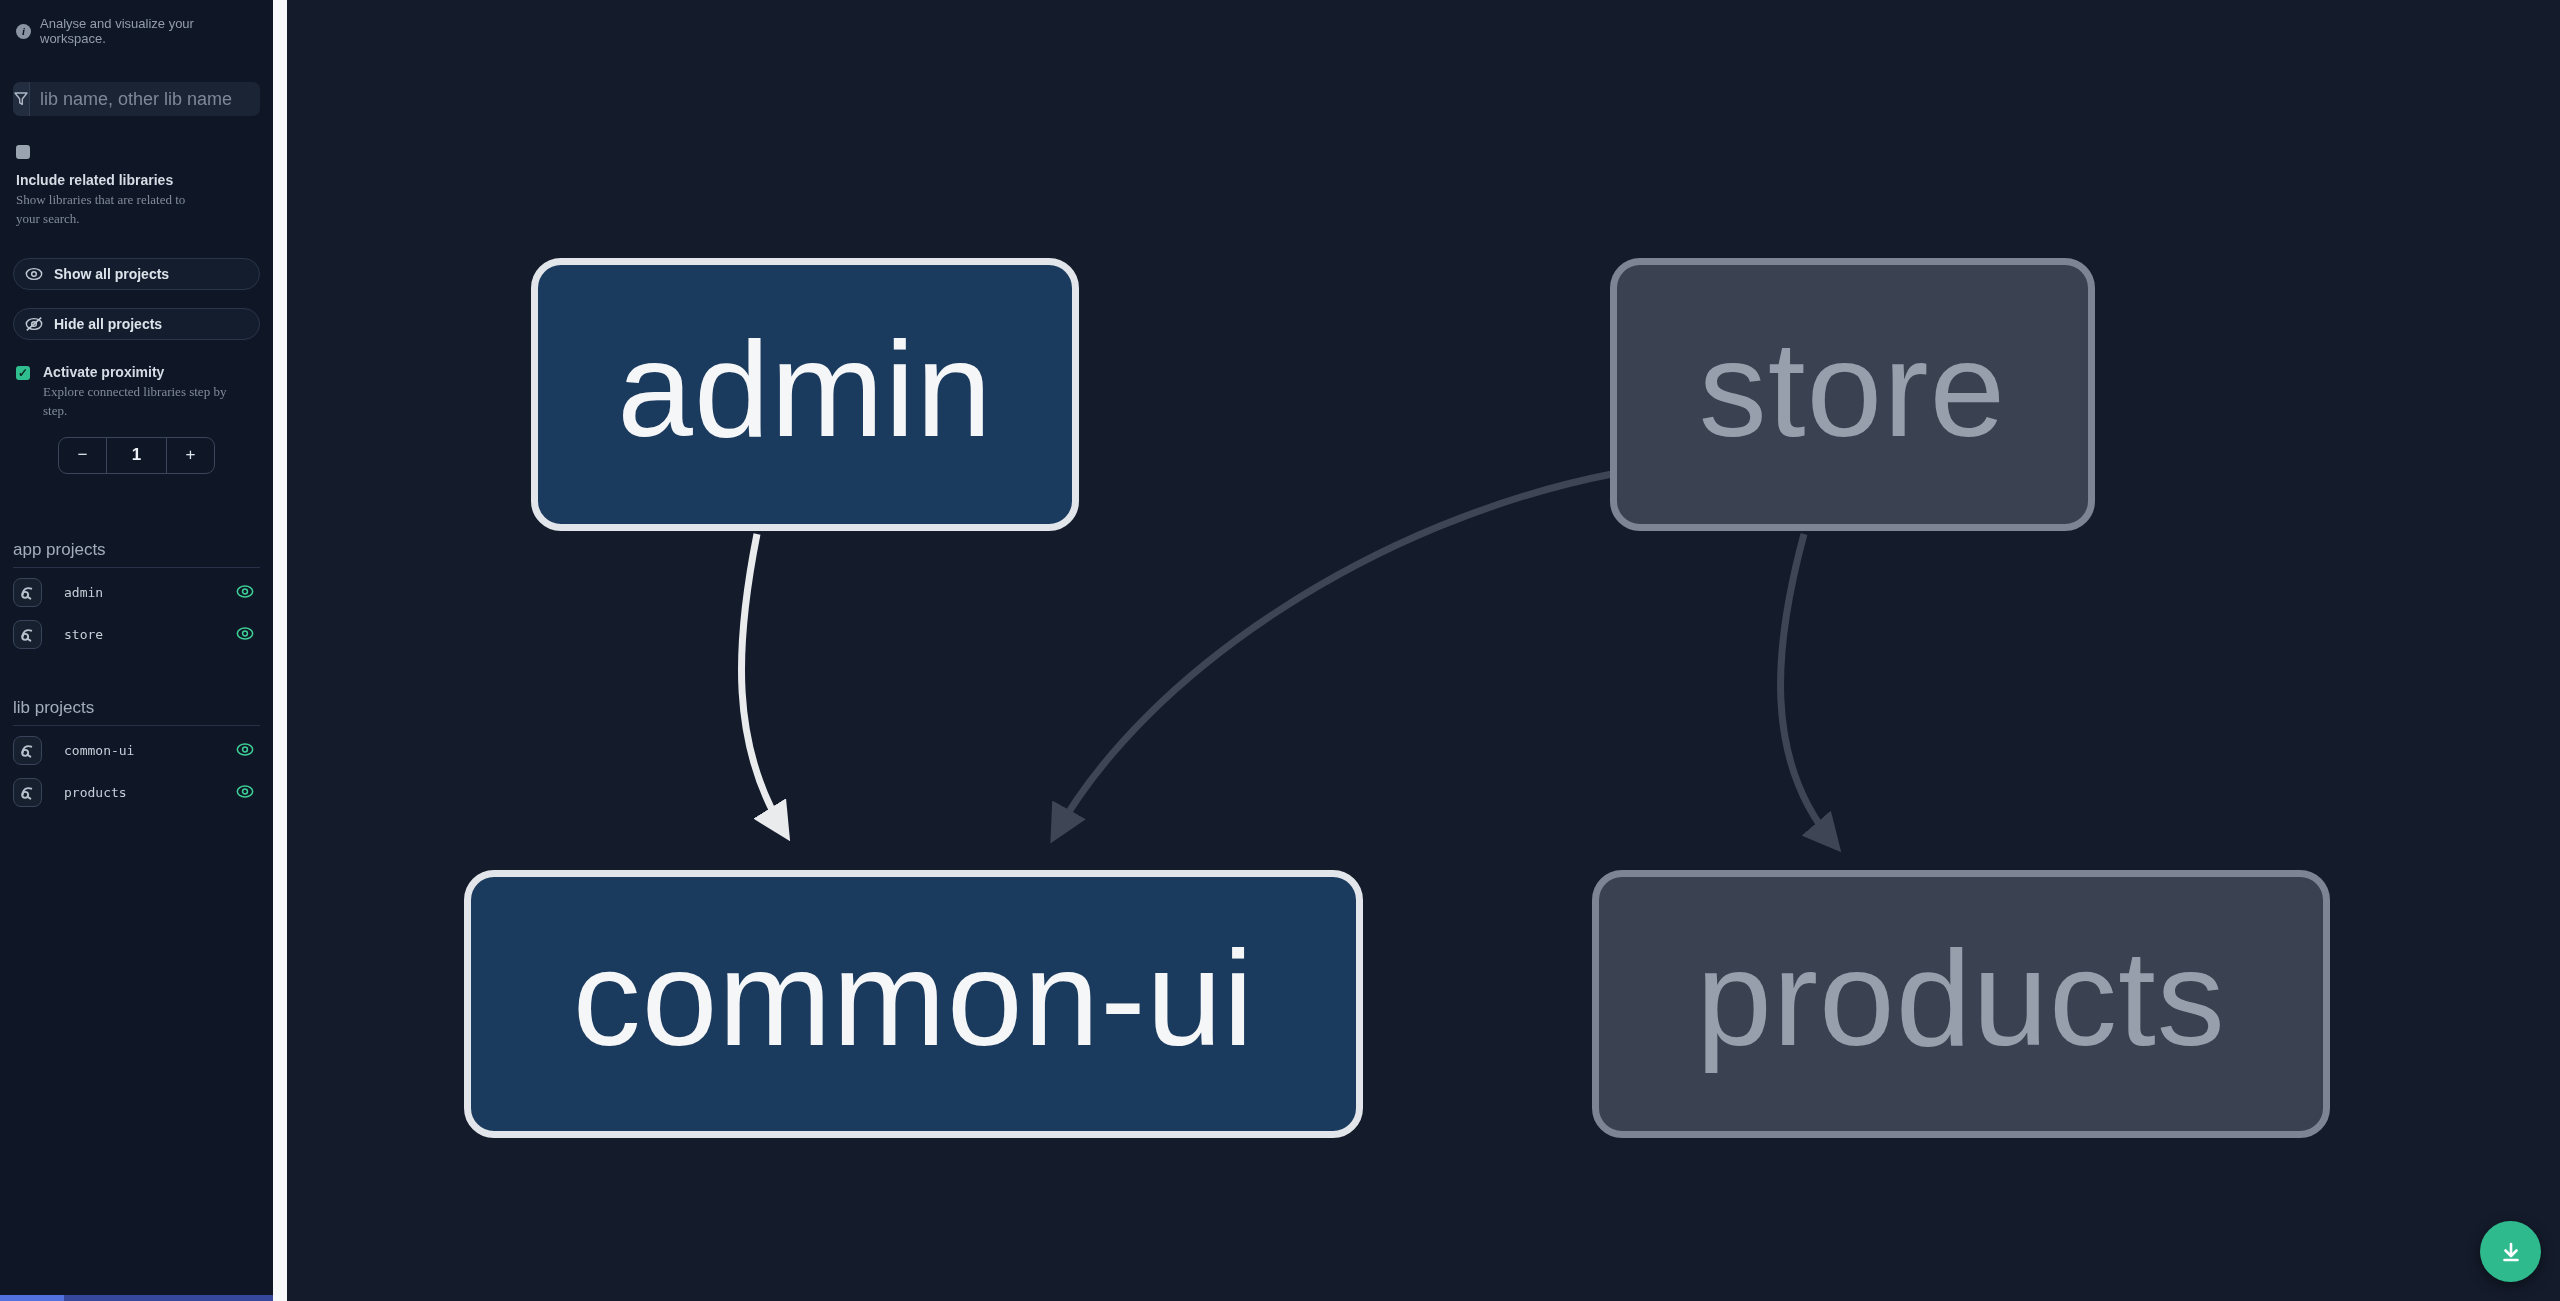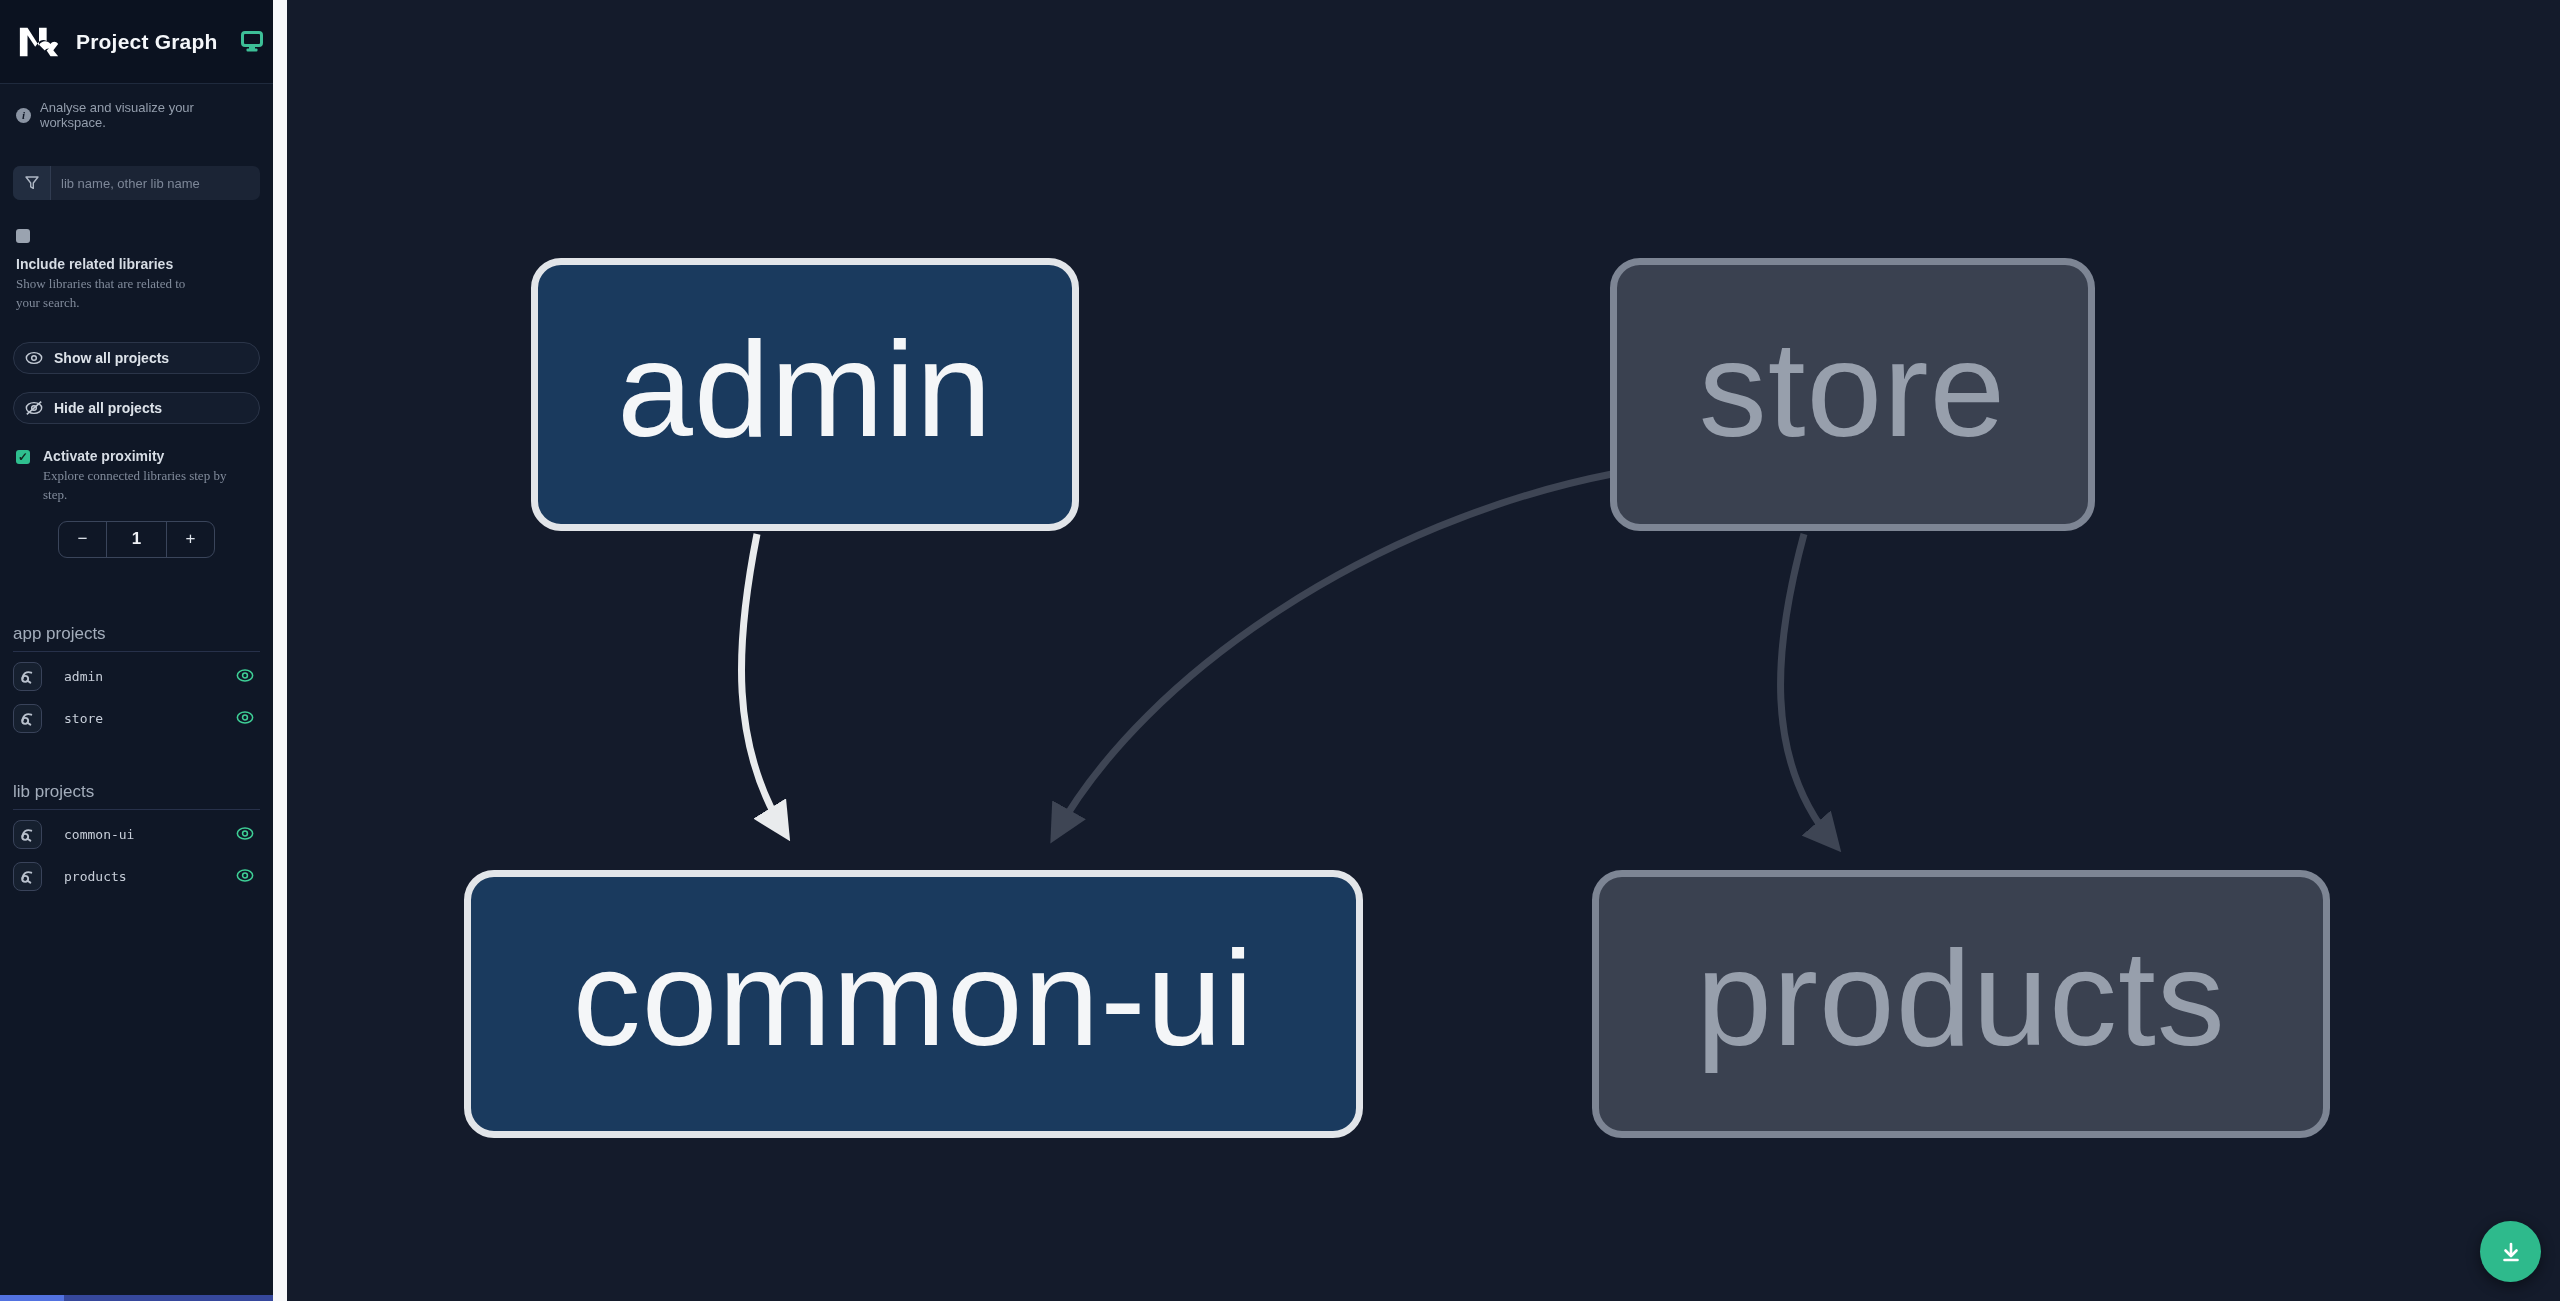--- a/index.html
+++ b/index.html
@@ -11,21 +11,21 @@
   .sb-header { height:84px; background:#0b1220; border-bottom:1px solid #1f2a3d; display:flex; align-items:center; padding:0 16px; gap:14px; }
   .sb-title { color:#f4f6f9; font-size:21px; font-weight:700; letter-spacing:.2px; flex:0 0 auto; }
   .logo { width:46px; height:44px; display:flex; align-items:center; justify-content:center; }
   .monitor { margin-left:10px; display:flex; align-items:center; }
 
   .tagline { display:flex; align-items:center; gap:9px; padding:0 16px; margin-top:16px; color:#939dac; font-size:13px; }
   .info-dot { width:15px; height:15px; border-radius:50%; background:#8a94a3; color:#0f1726; font-size:11px; font-weight:700; display:flex; align-items:center; justify-content:center; font-family:"Liberation Serif", serif; font-style:italic; flex:0 0 auto; }
 
   .search { margin:36px 13px 0 13px; height:34px; background:#1b2435; border-radius:7px; display:flex; align-items:stretch; overflow:hidden; }
   .search-icon-cell { width:38px; display:flex; align-items:center; justify-content:center; background:#222d40; border-right:1px solid #313c51; }
-  .search input { flex:1; background:transparent; border:none; outline:none; color:#dde2ea; font-size:13px; padding:0 10px; font-family:"Liberation Sans", sans-serif; }
+  .search input { flex:1; background:transparent; border:none; outline:none; color:#dde2ea; font-size:18px; padding:0 10px; font-family:"Liberation Sans", sans-serif; }
   .search input::placeholder { color:#7d8798; }
 
   .opt { display:flex; padding:0 16px; gap:13px; }
   .opt .box { width:14px; height:14px; border-radius:3px; margin-top:2px; flex:0 0 auto; }
   .box.gray { background:#9aa3b0; }
   .box.white { background:#f2f4f7; }
   .box.checked { background:#2fbf8f; color:#11261e; font-size:12px; font-weight:700; line-height:14px; text-align:center; }
   .opt .lbl { color:#d6dce4; font-size:14px; font-weight:700; line-height:1.15; }
   .opt .desc { color:#818b9b; font-size:13px; line-height:1.45; margin-top:3px; width:185px;font-family:Liberation Serif, serif; }
 
@@ -56,37 +56,20 @@
   .node.unfocused { background:#3a4150; border:7px solid #7d8594; color:#979fac; }
   .node span { font-size:136px; line-height:1; transform:translateY(-6px); }
 
   .fab { position:absolute; right:19px; bottom:19px; width:61px; height:61px; border-radius:50%; background:#2eba8c; display:flex; align-items:center; justify-content:center; cursor:pointer; box-shadow:0 4px 14px rgba(0,0,0,.45); z-index:8; }
 </style>
 </head>
 <body>
 
 <div class="sidebar">
 
-  <div class="sb-header">
-    <div class="logo">
-      <svg width="46" height="44" viewBox="0 0 48 46">
-        <path fill="#ffffff" d="M4 38 V8 h8 l12 19 V8 h8 v14 c-3-2-7-1-9 2 l-3 4 -8-12 v22 z"></path>
-        <path fill="#ffffff" d="M24 26 c3-5 9-5 12-1 c2-3 6-3 8 0 l-6 8 c-2-4-6-4-8-1 z"></path>
-        <path fill="#ffffff" d="M36 28 l8 10 h-8 l-4-6 z"></path>
-      </svg>
-    </div>
-    <div class="sb-title">Project Graph</div>
-    <div class="monitor">
-      <svg width="22" height="21" viewBox="0 0 22 21">
-        <rect x="1.5" y="1.5" width="19" height="13" rx="2.5" fill="none" stroke="#3dbf97" stroke-width="3"></rect>
-        <rect x="8" y="14" width="6" height="4" fill="#3dbf97"></rect>
-        <rect x="5.5" y="17.5" width="11" height="3" rx="1" fill="#3dbf97"></rect>
-      </svg>
-    </div>
-  </div>
 
   <div class="tagline">
     <div class="info-dot">i</div>
     <div>Analyse and visualize your workspace.</div>
   </div>
 
   <div class="search">
     <div class="search-icon-cell">
       <svg width="16" height="16" viewBox="0 0 16 16">
         <path d="M2 2 h12 l-4.7 6 v5.4 l-2.6 -1.6 V8 z" fill="none" stroke="#aeb7c4" stroke-width="1.4" stroke-linejoin="round"></path>

